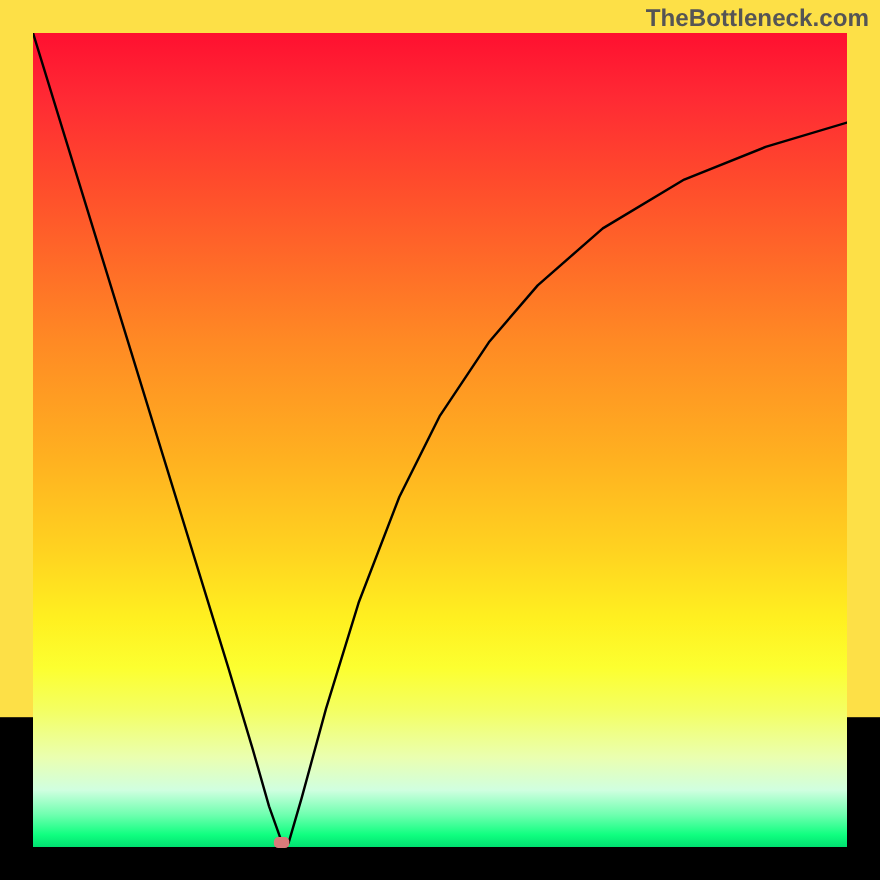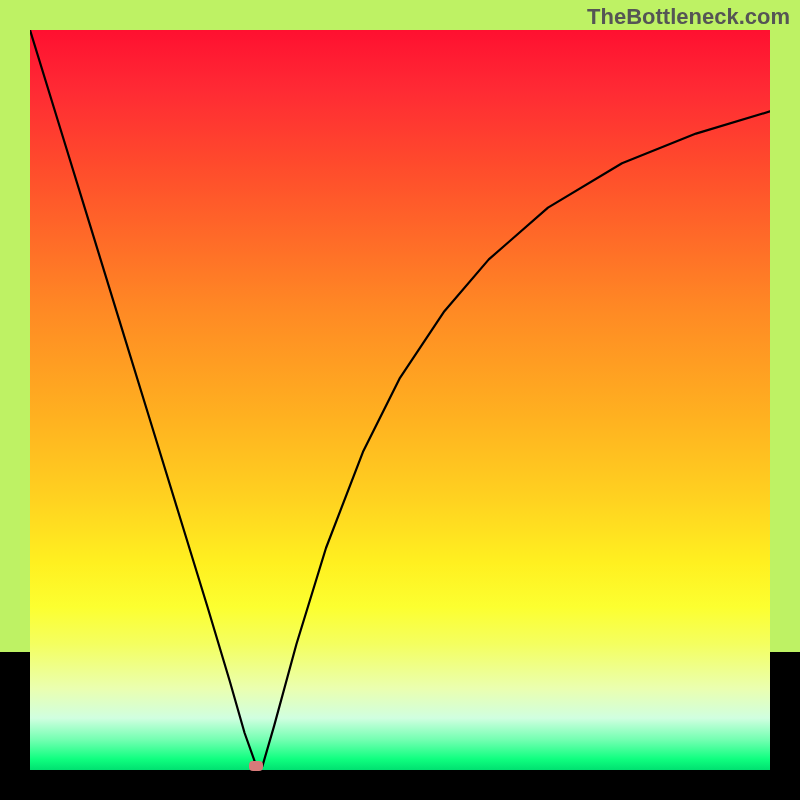--- a/index.html
+++ b/index.html
@@ -1,20 +1,20 @@
 <!DOCTYPE html>
 <html><head>
 <meta charset="utf-8">
 <style>
   * { margin: 0; padding: 0; box-sizing: border-box; }
   html, body { width: 800px; height: 800px; overflow: hidden; background: #000; }
   .frame {
     width: 800px;
     height: 652px;
-    background: #bef264;
+    background: #fde047;
     position: relative;
   }
   .plot {
     position: absolute;
     left: 30px;
     top: 30px;
     width: 740px;
     height: 740px;
     background: linear-gradient(to bottom,
       #ff1030 0%,

